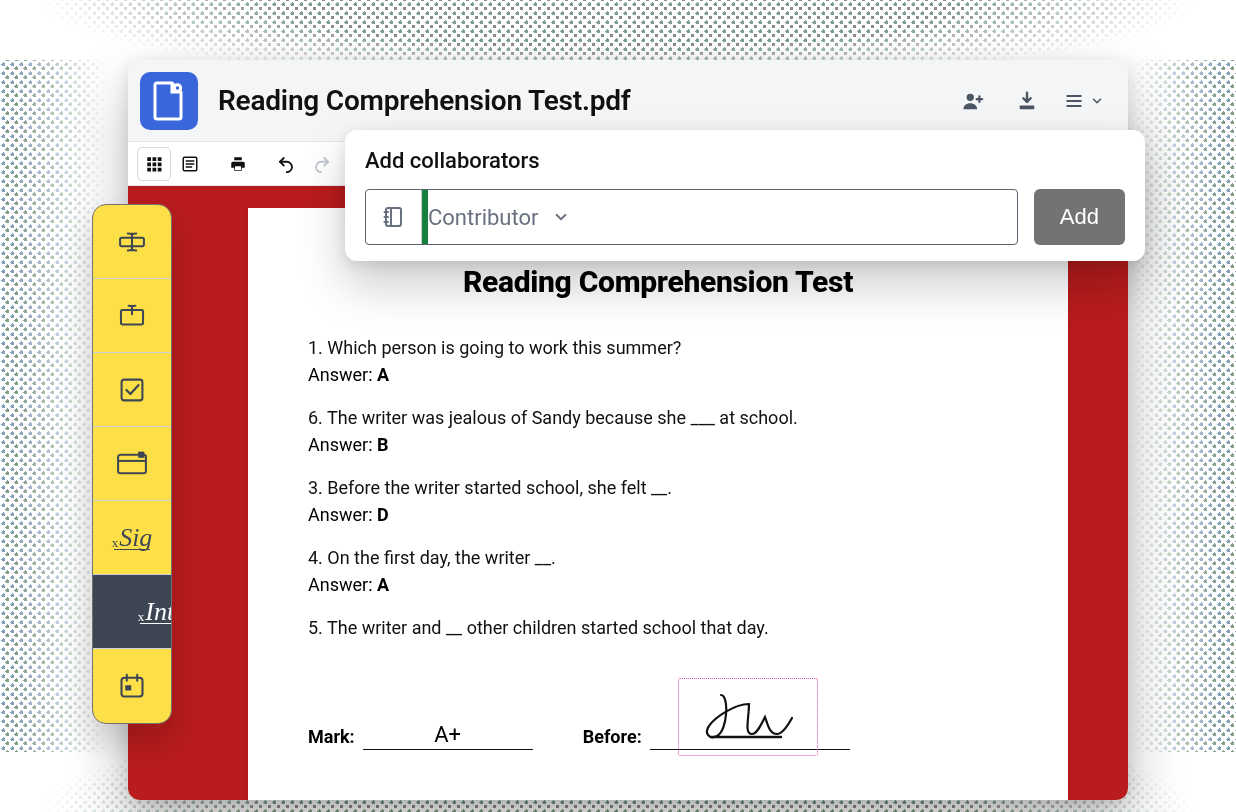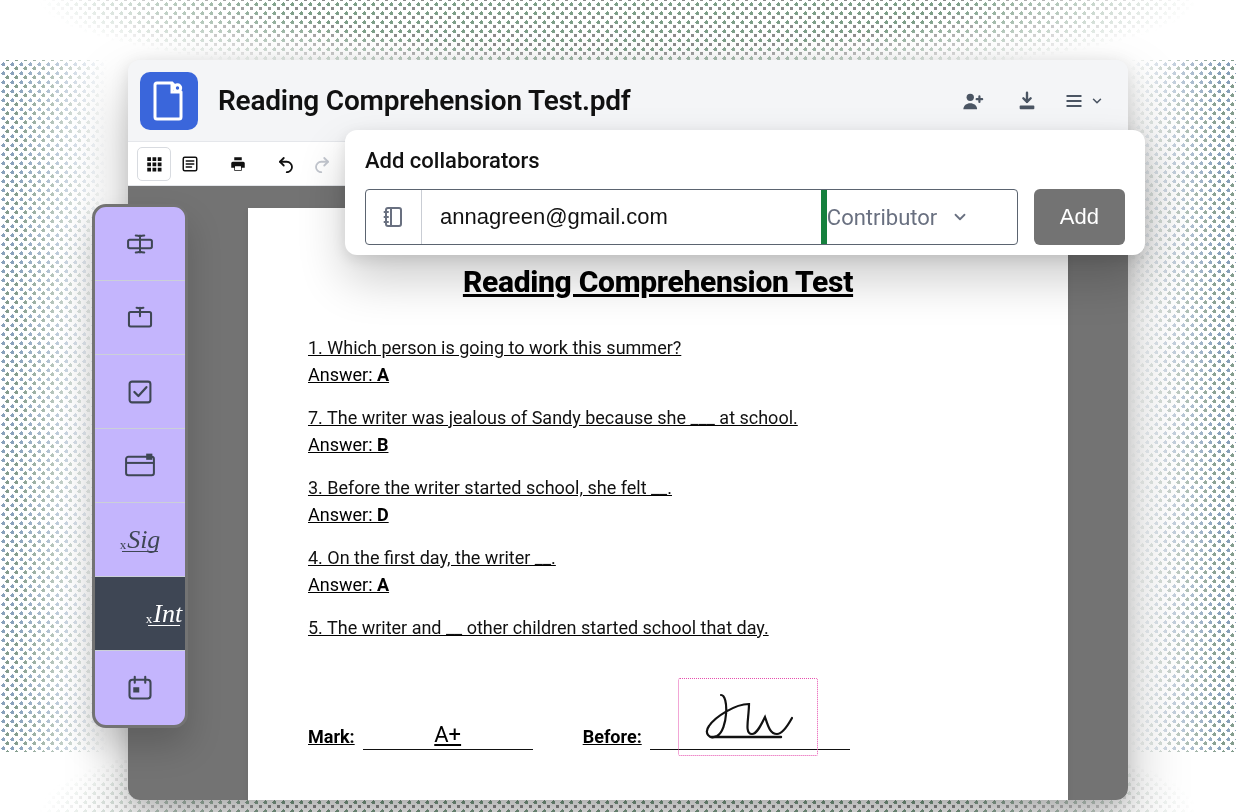--- a/index.html
+++ b/index.html
@@ -64,21 +64,21 @@
   .titlebar .spacer { flex:1; }
   .hdrbtn { width:34px; height:34px; display:flex; align-items:center; justify-content:center; color:#4B5563; cursor:pointer; }
   .hdrbtn.combo { width:auto; gap:6px; }
   .toolbar {
     height:44px; background:#fff; display:flex; align-items:center; gap:4px; padding:0 10px;
     border-bottom:1px solid #E5E7EB;
   }
   .tb { width:32px; height:32px; display:flex; align-items:center; justify-content:center; color:#111; cursor:pointer; border-radius:4px; }
   .tb.sel { background:#fff; outline:1px solid #d8dbe0; }
   .tb.disabled { color:#C2C6CE; }
-  .workspace { position:absolute; top:126px; left:0; right:0; bottom:0; background:#737373; padding:22px 40px 0 100px;text-decoration:underline; }
+  .workspace { position:absolute; top:126px; left:0; right:0; bottom:0; background:#b91c1c; padding:22px 40px 0 100px; }
   .page {
     background:#fff; width:100%; max-width:820px; margin:0 auto; min-height:100%;
     box-shadow: 0 2px 6px rgba(0,0,0,.08);
     padding:56px 60px 40px; position:relative;
   }
   .page h1 { margin:0 0 38px; text-align:center; font-size:30px; font-weight:800; letter-spacing:-.3px; }
   .q { margin:0 0 6px; font-size:18px; color:#111; }
   .ans { margin:0 0 22px; font-size:18px; }
   .ans b { font-weight:700; }
   .sigline {
@@ -88,41 +88,41 @@
   .label { font-weight:700; }
   .blank { display:inline-block; border-bottom:1.5px solid #111; height:28px; min-width:170px; text-align:center; font-size:22px; }
   .sigbox {
     border:1.5px dotted #E64EAE; border-radius:2px;
     width:140px; height:78px; display:flex; align-items:center; justify-content:center;
     position:relative; top:6px;
   }
 
   
   .palette {
-    position:absolute; left:92px; top:204px; width:96px;
-    background:#c4b5fd; border:3px solid #737373; border-radius:14px;
+    position:absolute; left:92px; top:204px; width:80px;
+    background:#fde047; border:1px solid #737373; border-radius:14px;
     box-shadow:0 18px 34px rgba(0,0,0,.18);
     z-index:3; overflow:hidden;
   }
   .palette .slot {
     height:74px; display:flex; align-items:center; justify-content:center;
     border-bottom:1px solid #CBD0D8; color:#3E4654; cursor:pointer;
   }
   .palette .slot:last-child { border-bottom:none; }
   .palette .slot.active { background:#3E4654; color:#fff;padding-left:48px; }
   .siglabel { font-family:"Brush Script MT","Segoe Script",cursive; font-size:26px; font-style:italic; position:relative; }
   .siglabel.under::after { content:""; position:absolute; left:2px; right:2px; bottom:3px; border-bottom:1.4px solid currentColor; }
   .sigx { font-size:13px; font-style:normal; margin-right:1px; vertical-align:-1px;}
 
   
   .popover {
     position:absolute; left:345px; top:130px; width:800px;
     background:#fff; border-radius:12px;
     box-shadow:0 24px 48px rgba(0,0,0,.2), 0 4px 14px rgba(0,0,0,.1);
-    padding:18px 20px 10px;
+    padding:18px 20px 16px;
     z-index:4;
   }
   .popover h3 { margin:0 0 16px; font-size:22px; font-weight:500; color:#111; }
   .collabrow { display:flex; gap:16px; align-items:stretch; }
   .inputshell { flex:1; display:flex; border:1.5px solid #5B6470; border-radius:4px; overflow:hidden; height:56px; }
   .inputshell .ic { width:56px; display:flex; align-items:center; justify-content:center; border-right:1px solid #C9CDD4; color:#697080; }
   .inputshell input {
     flex:1; border:none; outline:none; font-size:22px; padding:0 18px; color:#111;
   }
   .inputshell .role {
@@ -219,21 +219,21 @@
       </svg>
     </div>
   </div>
 
   <div class="workspace">
     <div class="page">
       <h1>Reading Comprehension Test</h1>
       <div id="qa">
           <p class="q">1. Which person is going to work this summer?</p>
           <p class="ans">Answer: <b>A</b></p>
-          <p class="q">7. The writer was jealous of Sandy because she ___ at school.</p>
+          <p class="q">6. The writer was jealous of Sandy because she ___ at school.</p>
           <p class="ans">Answer: <b>B</b></p>
           <p class="q">3. Before the writer started school, she felt __.</p>
           <p class="ans">Answer: <b>D</b></p>
           <p class="q">4. On the first day, the writer __.</p>
           <p class="ans">Answer: <b>A</b></p>
           <p class="q">5. The writer and __ other children started school that day.</p>
         </div>
       <div class="sigline">
         <div class="field">
           <span class="label">Mark:</span>
@@ -299,21 +299,20 @@
   <h3>Add collaborators</h3>
   <div class="collabrow">
     <div class="inputshell">
       <div class="ic">
         <svg width="24" height="24" viewBox="0 0 24 24">
           <rect x="4" y="3" width="15" height="18" rx="2" fill="none" stroke="currentColor" stroke-width="2"></rect>
           <path d="M9 3v18" stroke="currentColor" stroke-width="2"></path>
           <path d="M2.5 7H6M2.5 12H6M2.5 17H6" stroke="currentColor" stroke-width="2" stroke-linecap="round"></path>
         </svg>
       </div>
-      <input placeholder="Email address" value="annagreen@gmail.com" style="">
       <div class="role">
         <span>Contributor</span>
         <svg width="18" height="18" viewBox="0 0 24 24">
           <path d="M6 9l6 6 6-6" stroke="currentColor" stroke-width="2.4" fill="none" stroke-linecap="round" stroke-linejoin="round"></path>
         </svg>
       </div>
     </div>
     <button class="addbtn">Add</button>
   </div>
 </div>

